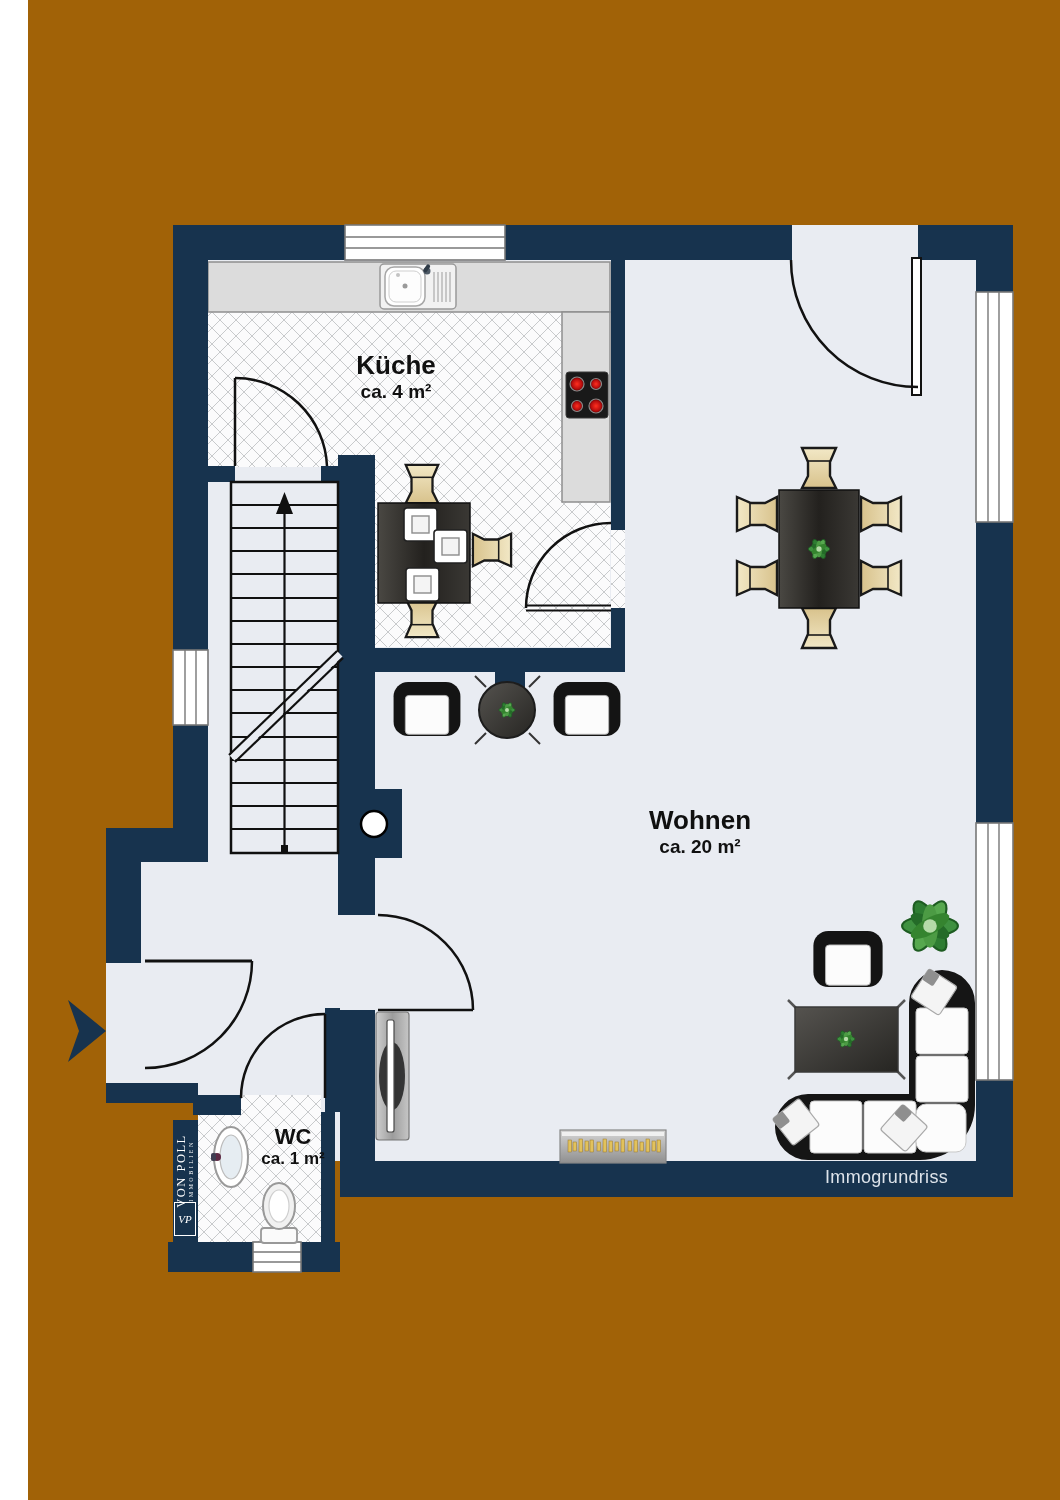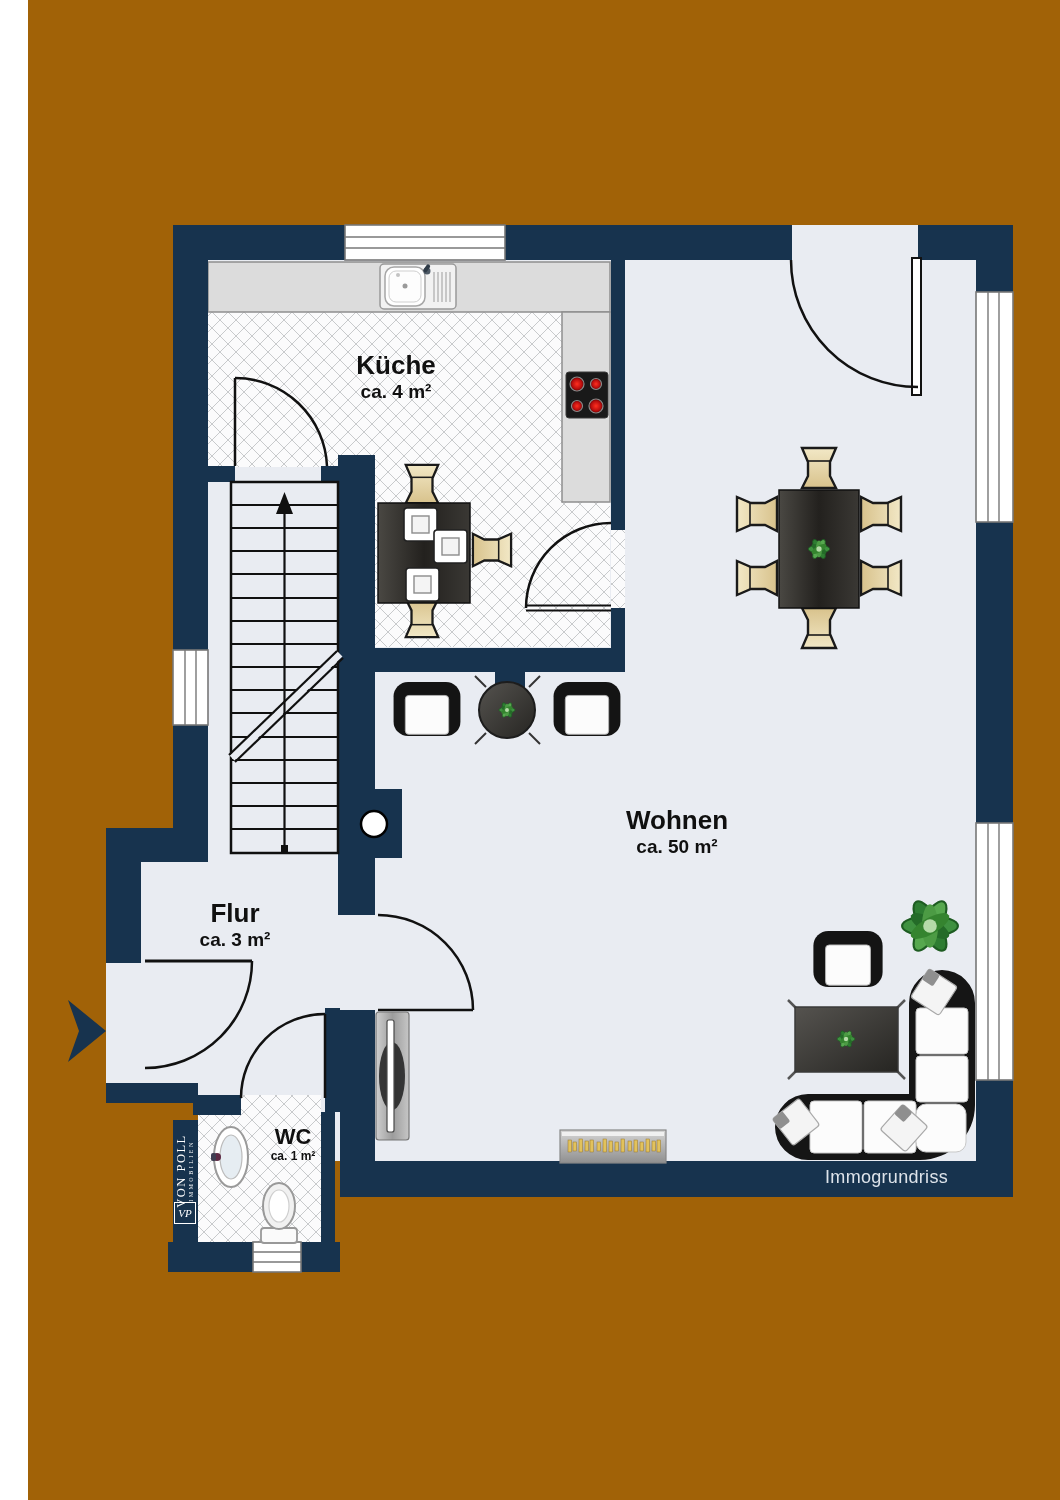--- a/index.html
+++ b/index.html
@@ -3,30 +3,30 @@
 <meta charset="utf-8">
 <style>
   html,body{margin:0;padding:0;background:#fff;}
   .canvas{position:relative;width:1060px;height:1500px;background:#a16207;overflow:hidden;
           font-family:"Liberation Sans", sans-serif;margin-left:28px;}
   .canvas svg{position:absolute;left:0;top:0;}
   .room-label{position:absolute;text-align:center;color:#101010;pointer-events:none;}
   .room-label .name{font-size:26px;font-weight:bold;line-height:1.15;}
   .room-label .area{font-size:19px;font-weight:bold;line-height:1.2;}
   .room-label.small .name{font-size:22px;}
-  .room-label.small .area{font-size:12px;}
+  .room-label.small .area{font-size:17px;}
   .watermark{position:absolute;left:760px;top:1167px;width:160px;text-align:right;
              font-size:18px;color:#dde3ea;letter-spacing:.3px;}
   .brand-vertical{position:absolute;left:112px;top:1158px;width:90px;height:26px;
                   transform:rotate(-90deg);display:flex;flex-direction:column;
                   align-items:center;justify-content:center;color:#ffffff;
                   font-family:"Liberation Serif", serif;}
   .brand-vertical .bline1{font-size:12.5px;letter-spacing:1.5px;line-height:1.05;}
   .brand-vertical .bline2{font-size:6px;letter-spacing:2.5px;line-height:1.3;}
-  .vp-box{position:absolute;left:146px;top:1202px;width:22px;height:22px;
+  .vp-box{position:absolute;left:146px;top:1202px;width:22px;height:34px;
           border:1.5px solid #ffffff;box-sizing:border-box;display:flex;
           align-items:center;justify-content:center;color:#fff;
           font-family:"Liberation Serif", serif;font-style:italic;font-size:11px;text-align:right;}
 </style>
 </head>
 <body>
 
 <div class="canvas">
 
 <svg width="1060" height="1500" viewBox="0 0 1060 1500">
@@ -355,27 +355,23 @@
       <ellipse cx="251" cy="1206" rx="16" ry="23" fill="#f1f1f1" stroke="#999" stroke-width="2"></ellipse>
       <ellipse cx="251" cy="1206" rx="10" ry="16" fill="#ffffff" stroke="#cfcfcf" stroke-width="1.2"></ellipse>
     </g>
   </g>
 </svg>
 
   <div class="room-label" style="left:288px;top:351px;width:160px;">
     <div class="name">Küche</div>
     <div class="area">ca. 4 m²</div>
   </div>
-  <div class="room-label" style="left:549px;top:806px;width:200px;">
+  <div class="room-label" style="left:572px;top:806px;width:200px;">
     <div class="name">Wohnen</div>
-    <div class="area">ca. 50 m²</div>
-  </div>
-  <div class="room-label" style="left:127px;top:899px;width:160px;">
-    <div class="name">Flur</div>
-    <div class="area">ca. 3 m²</div>
+    <div class="area">ca. 20 m²</div>
   </div>
   <div class="room-label small" style="left:205px;top:1124px;width:120px;">
     <div class="name">WC</div>
     <div class="area">ca. 1 m²</div>
   </div>
 
   <div class="watermark">Immogrundriss</div>
   <div class="brand-vertical">
     <div class="bline1">VON POLL</div>
     <div class="bline2">IMMOBILIEN</div>

